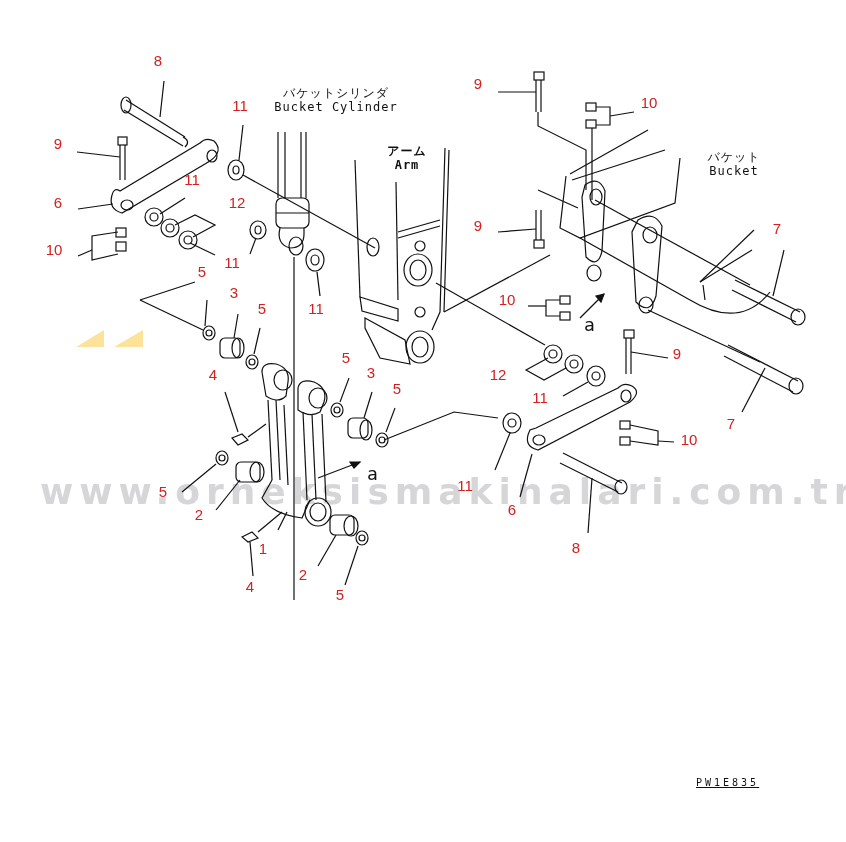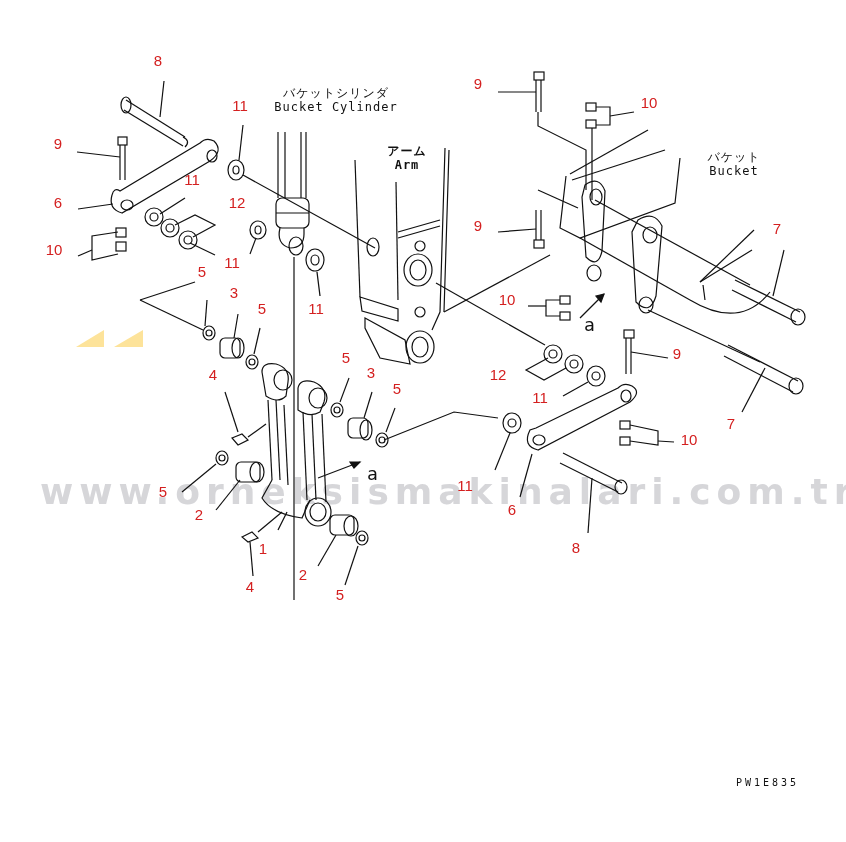--- a/index.html
+++ b/index.html
@@ -326,14 +326,14 @@
       <div class="callout" style="left: 677px; top: 353px;">9</div>
       <div class="callout" style="left: 498px; top: 374px;">12</div>
       <div class="callout" style="left: 540px; top: 397px;">11</div>
       <div class="callout" style="left: 731px; top: 423px;">7</div>
       <div class="callout" style="left: 689px; top: 439px;">10</div>
       <div class="callout" style="left: 465px; top: 485px;">11</div>
       <div class="callout" style="left: 512px; top: 509px;">6</div>
       <div class="callout" style="left: 576px; top: 547px;">8</div>
     </div>
 
-  <div class="ref" style="left:736px; top:777px;">PW1E835</div>
+  <div class="ref" style="left:696px; top:777px;text-decoration:underline;">PW1E835</div>
 </div>
 
 </body></html>

